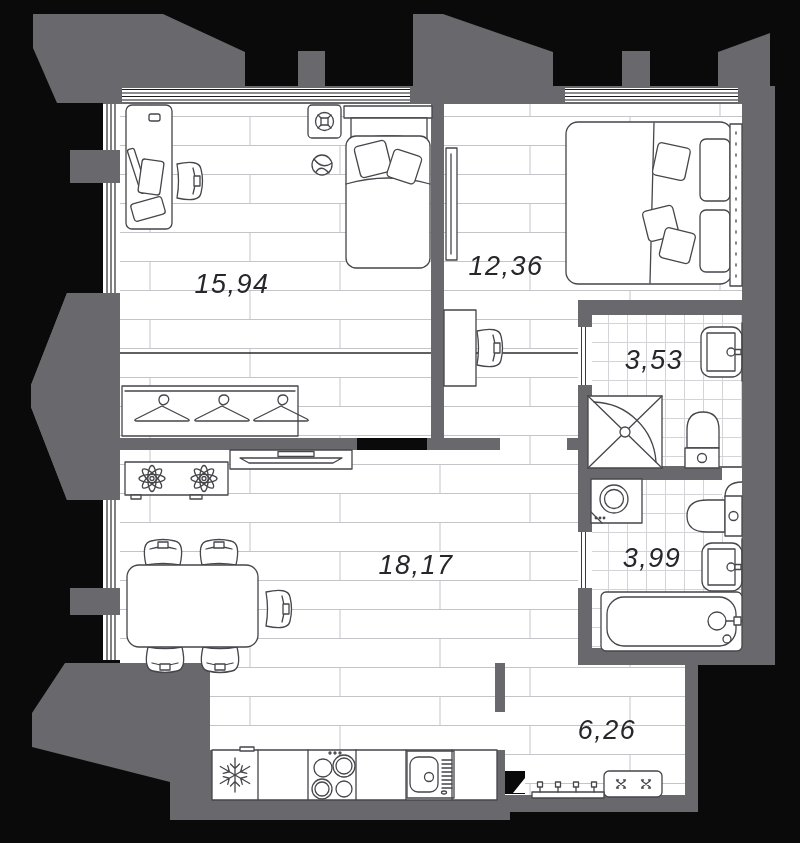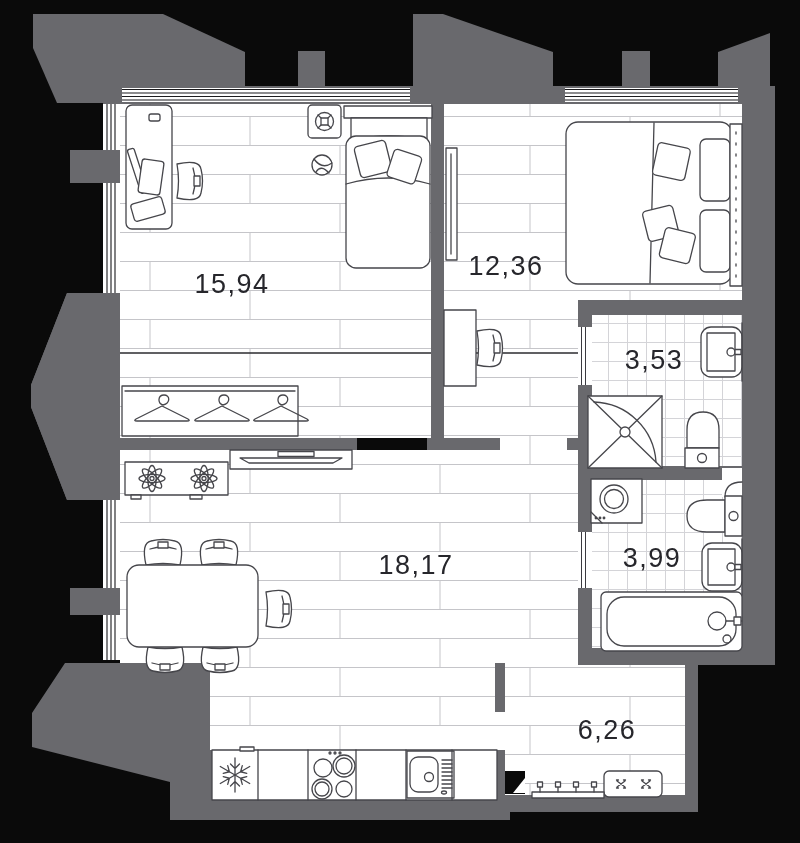--- a/index.html
+++ b/index.html
@@ -1,16 +1,16 @@
 <!DOCTYPE html>
 <html style="--background-color: #000000; --wall-color: #69696d; --floor-color: #ffffff; --plank-line-color: #c5c5c9; --tile-line-color: #d4d4d8; --outline-color: #46464b; --window-line-color: #1b1b1e; --label-color: #26262b;"><head>
 <meta charset="utf-8">
 <style>
   html,body{margin:0;padding:0;background:#000;}
-  .stage{width:800px;height:843px;position:relative;background:var(--background-color,#000);}
+  .stage{width:800px;height:843px;position:relative;background:var(--background-color,#000);font-style:italic;}
   svg{display:block}
   .wall{fill:var(--wall-color,#69696d);}
   .white{fill:#fff;}
   .blk{fill:#0a0a0a;}
   .flr-plank{fill:url(#planks);}
   .flr-tile{fill:url(#tiles);}
   .pline{stroke:var(--plank-line-color,#c5c5c9);stroke-width:1;}
   .tline{stroke:var(--tile-line-color,#d2d2d6);stroke-width:1;}
   .ln{stroke:var(--outline-color,#46464b);stroke-width:1.3;fill:none;stroke-linecap:round;stroke-linejoin:round;}
   .lnf{stroke:var(--outline-color,#46464b);stroke-width:1.3;fill:#fff;stroke-linejoin:round;}

